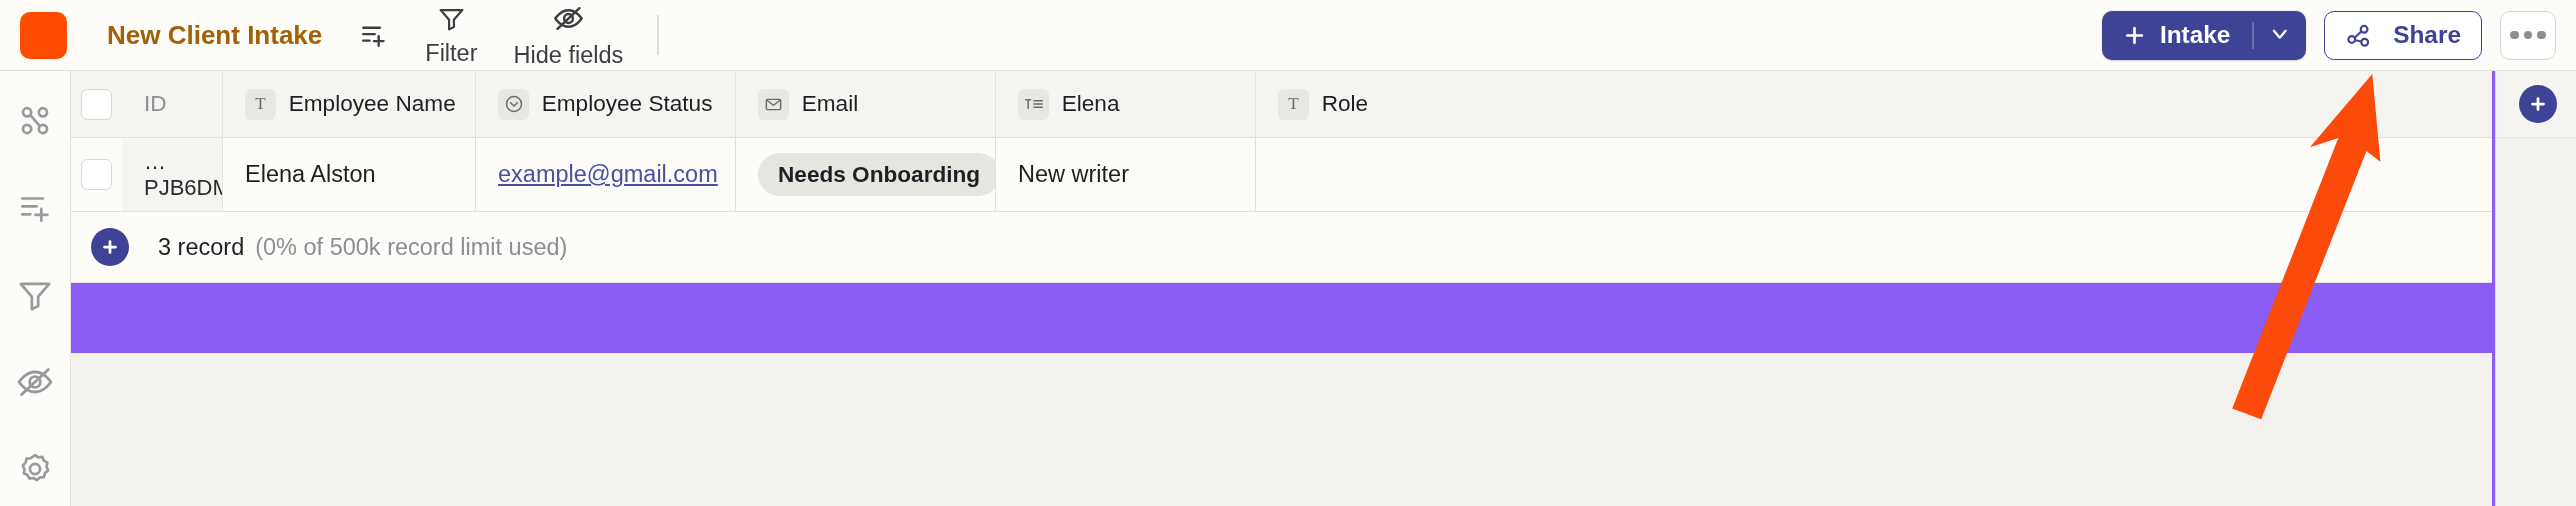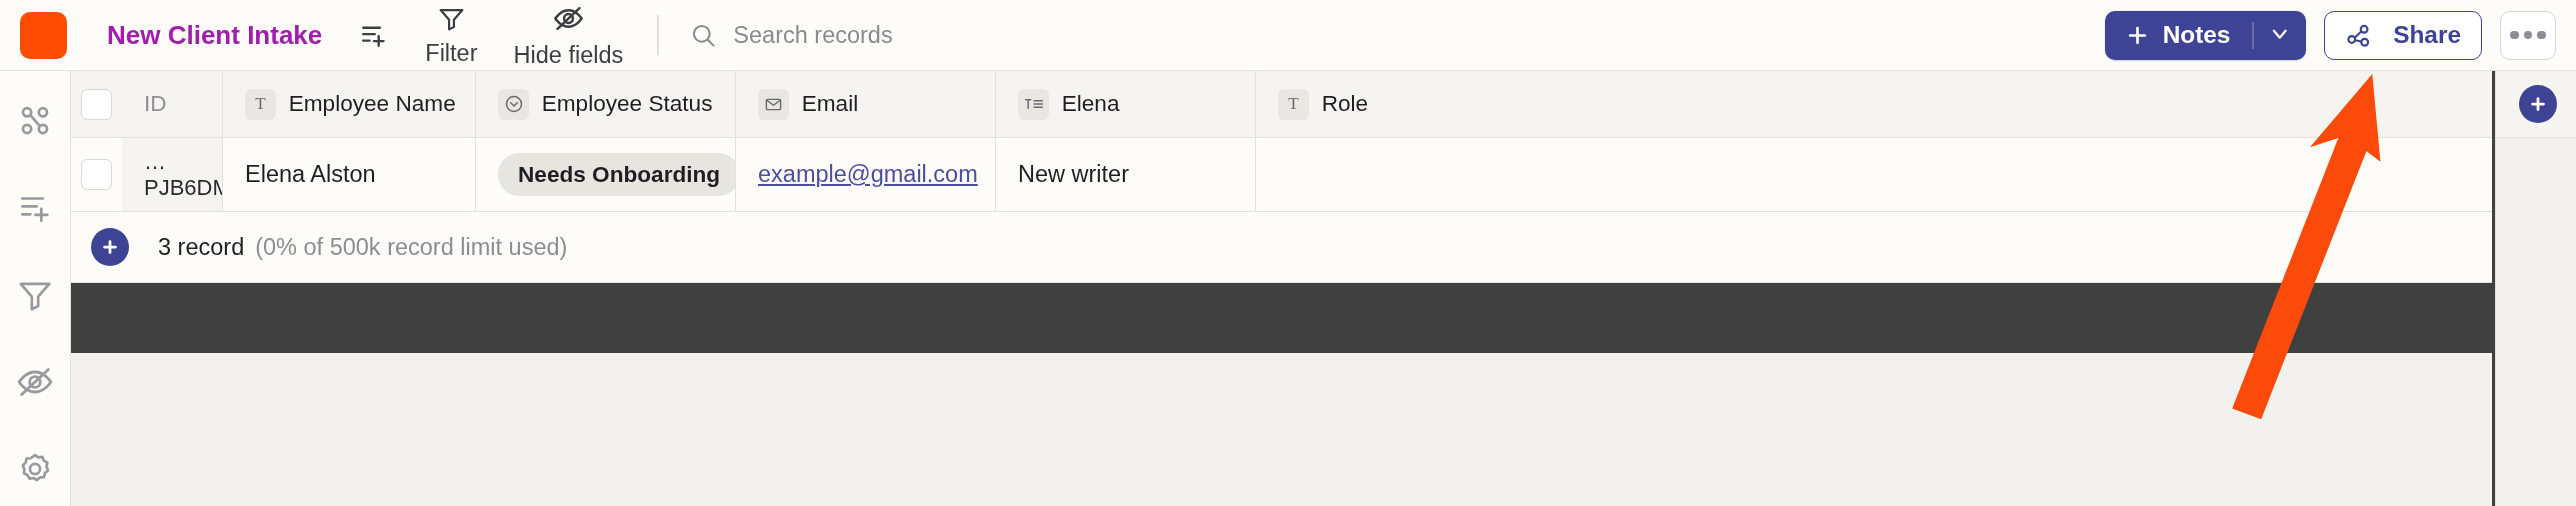--- a/index.html
+++ b/index.html
@@ -18,21 +18,21 @@
     background:#fdfcf8;
     display:flex; align-items:center;
     border-bottom:1.8px solid #e3e1db;
   }
   .logo{
     width:47px;height:47px;border-radius:10px;
     margin-left:20px; flex:none;
   }
   .app-title{
     margin-left:40px;
-    font-size:26px; font-weight:bold; color:#a21caf;
+    font-size:26px; font-weight:bold; color:#a16207;
     white-space:nowrap;
   }
   .tb-item{
     display:flex;align-items:center;gap:7px;
     margin-left:36px; white-space:nowrap;
     color:#3d3d42;
     flex-direction:column;
   }
   .tb-label{ font-size:23.5px; color:#3d3d42; }
   .tb-icon{ display:flex;align-items:center;justify-content:center; flex:none; }
@@ -100,21 +100,21 @@
   .rail-btn{
     width:49px;height:49px;
     display:flex;align-items:center;justify-content:center;
     cursor:pointer;
   }
 
   
   .grid{
     position:absolute; left:71px; top:71px;
     width:2505px; height:436px;
-    background:#404040;
+    background:#8b5cf6;
   }
   .grid-inner{
     position:absolute;left:0;top:0;
     width:2421px;
   }
   .row{ display:flex; }
 
   .hrow{
     height:67px; background:#f5f4f0;
     border-bottom:1.8px solid #e3e1db;
@@ -262,41 +262,32 @@
         <path d="M2.5 12s3.6-6 9.5-6 9.5 6 9.5 6-3.6 6-9.5 6-9.5-6-9.5-6z"></path>
         <circle cx="12" cy="12" r="3.2"></circle>
         <line x1="4" y1="19.5" x2="20" y2="4.5"></line>
       </svg>
     </span>
     <span class="tb-label">Hide fields</span>
   </div>
 
   <div class="divider-v"></div>
 
-  <div class="search-wrap">
-    <span class="tb-icon">
-      <svg width="27" height="27" viewBox="0 0 24 24" fill="none" stroke="#8a8a90" stroke-width="1.8" stroke-linecap="round">
-        <circle cx="10.5" cy="10.5" r="7"></circle>
-        <line x1="15.8" y1="15.8" x2="21" y2="21"></line>
-      </svg>
-    </span>
-    <input class="search-input" type="text" placeholder="Search records" style="">
-  </div>
 
   <div class="spacer"></div>
 
   <div class="create-btn">
     <div class="create-main">
       <span class="tb-icon">
         <svg width="25" height="25" viewBox="0 0 24 24" fill="none" stroke="#ffffff" stroke-width="2.6" stroke-linecap="round">
           <line x1="12" y1="5" x2="12" y2="19"></line>
             <line x1="5" y1="12" x2="19" y2="12"></line>
         </svg>
       </span>
-      <span>Notes</span>
+      <span>Intake</span>
     </div>
     <div class="create-sep"></div>
     <div class="create-caret">
       <span>
         <svg width="23.5" height="23.5" viewBox="0 0 24 24" fill="none" stroke="#ffffff" stroke-width="2.3" stroke-linecap="round" stroke-linejoin="round">
           <polyline points="6,9 12,16 18,9"></polyline>
         </svg>
       </span>
     </div>
   </div>
@@ -444,27 +435,27 @@
       </div>
 
       <div class="cell c-id idcell">
         <span class="idtext">…PJB6DM3</span>
       </div>
 
       <div class="cell c-name">
         <span class="valtext">Elena Alston</span>
       </div>
 
+      <div class="cell c-email">
+        <span class="link">example@gmail.com</span>
+      </div>
+
       <div class="cell c-status status-cell">
         <span class="pill">Needs Onboarding</span>
 
-      </div>
-
-      <div class="cell c-email">
-        <span class="link">example@gmail.com</span>
       </div>
 
       <div class="cell c-notes">
         <span class="valtext">New writer</span>
       </div>
 
       <div class="cell c-role">
         <span class="valtext"></span>
       </div>
 

